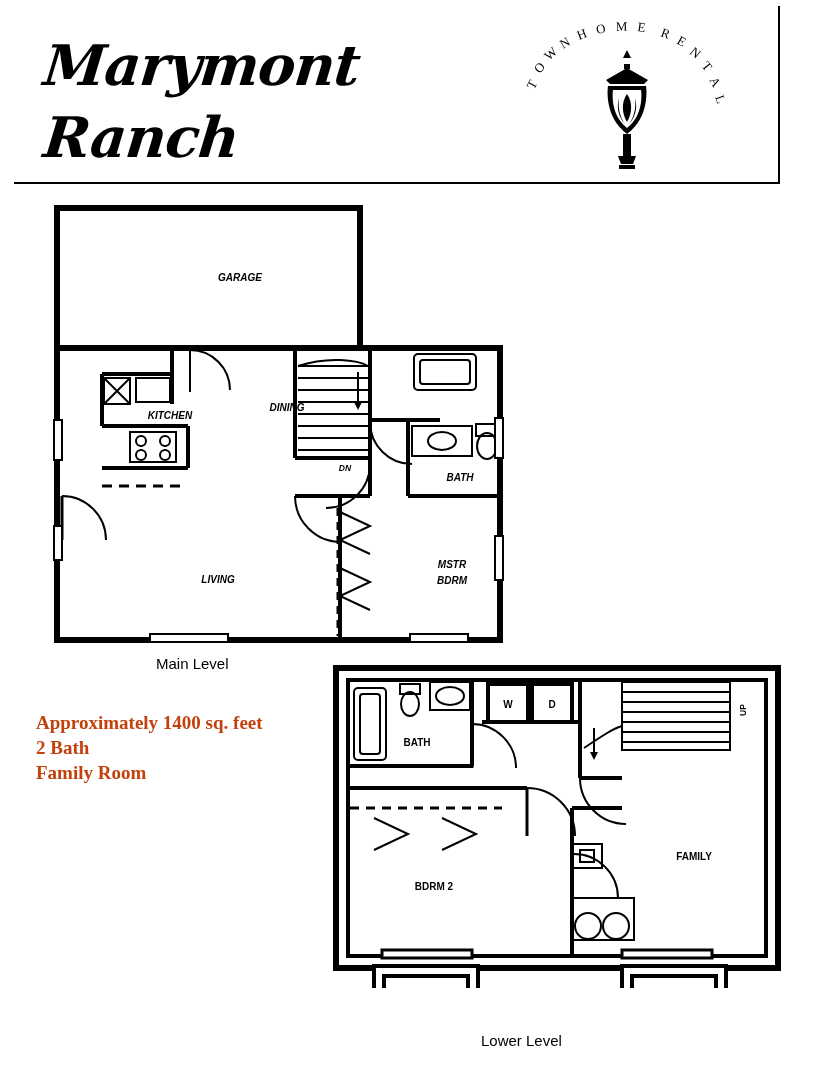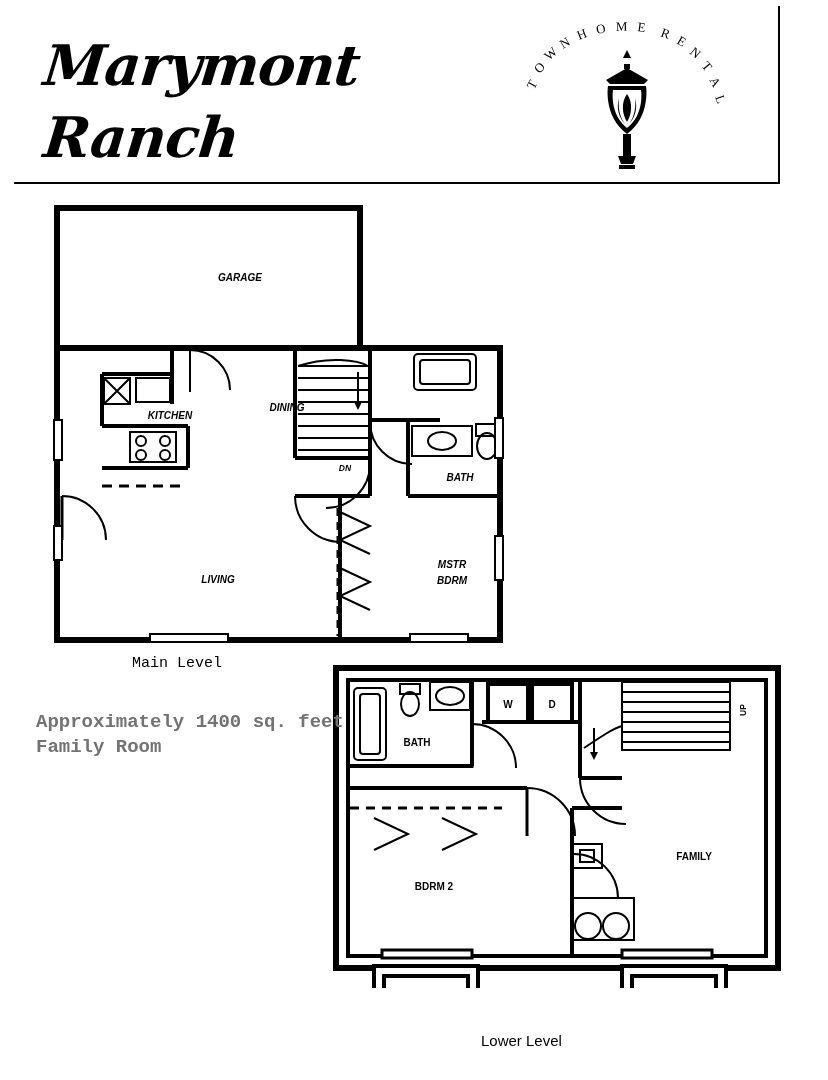--- a/index.html
+++ b/index.html
@@ -76,36 +76,36 @@
   .plan svg { display: block; }
 
   .caption {
     position: absolute;
     font-family: "Liberation Sans", sans-serif;
     font-size: 15px;
     color: #000;
     text-align: center;
     white-space: nowrap;
   }
-  .caption-main { left: 132px; top: 655px; font-family: Liberation Mono, monospace; }
+  .caption-main { left: 156px; top: 655px; }
   .caption-lower { left: 481px; top: 1032px; }
 
   
   .specs {
     position: absolute;
     left: 36px;
     top: 710px;
     width: 300px;
   }
   .specs div {
-    font-family: Liberation Mono, monospace;
+    font-family: Liberation Serif, serif;
     font-weight: 700;
     font-size: 19px;
     line-height: 25px;
-    color: #737373;
+    color: #c2410c;
     white-space: nowrap;
   }
 
   
   text.room {
     font-family: "Liberation Sans", sans-serif;
     font-size: 10px;
     font-weight: 700;
     fill: #000;
   }
@@ -384,16 +384,17 @@
       <text class="room-sm" x="424" y="52" text-anchor="middle" transform="rotate(-90 424 52)">UP</text>
       <text class="room" x="112" y="232" text-anchor="middle">BDRM 2</text>
       <text class="room" x="372" y="202" text-anchor="middle">FAMILY</text>
     </svg>
   </div>
 
   <div class="caption caption-lower">Lower Level</div>
 
   <div class="specs">
     <div>Approximately 1400 sq. feet</div>
+    <div>2 Bath</div>
     <div>Family Room</div>
   </div>
 
 </div>
 
 </body></html>

